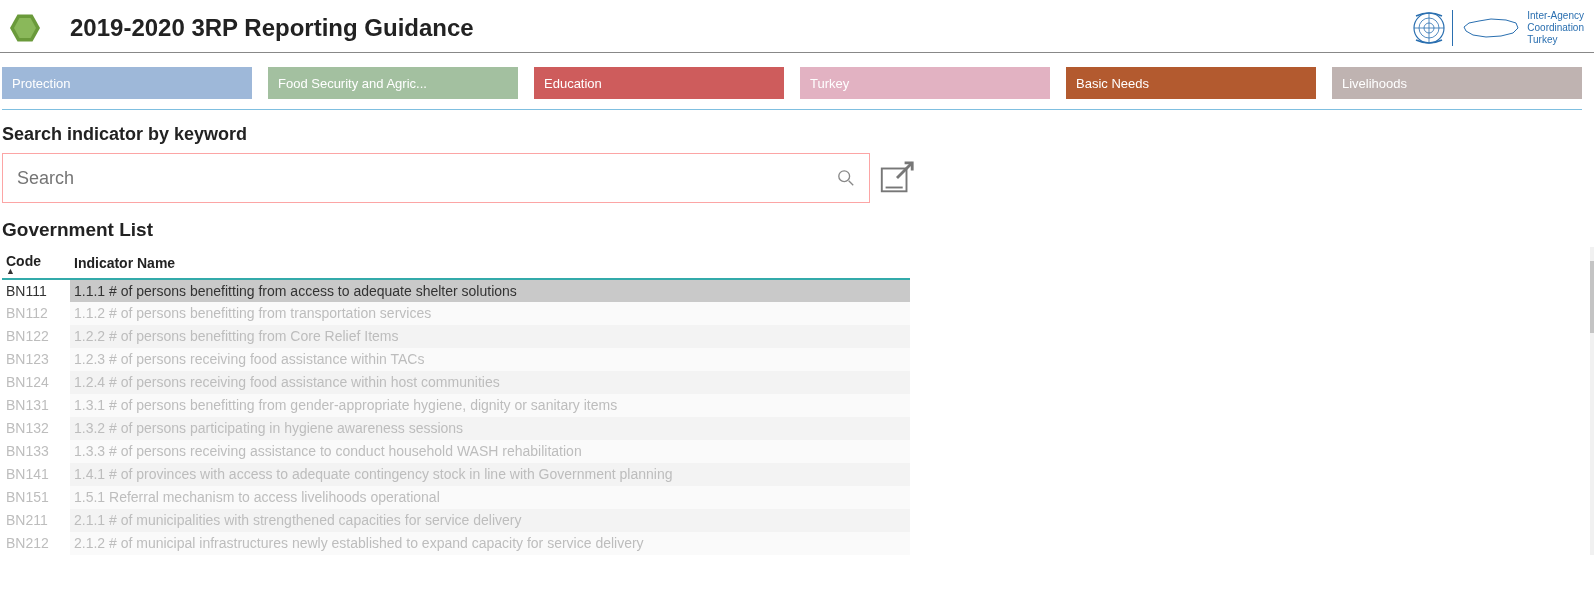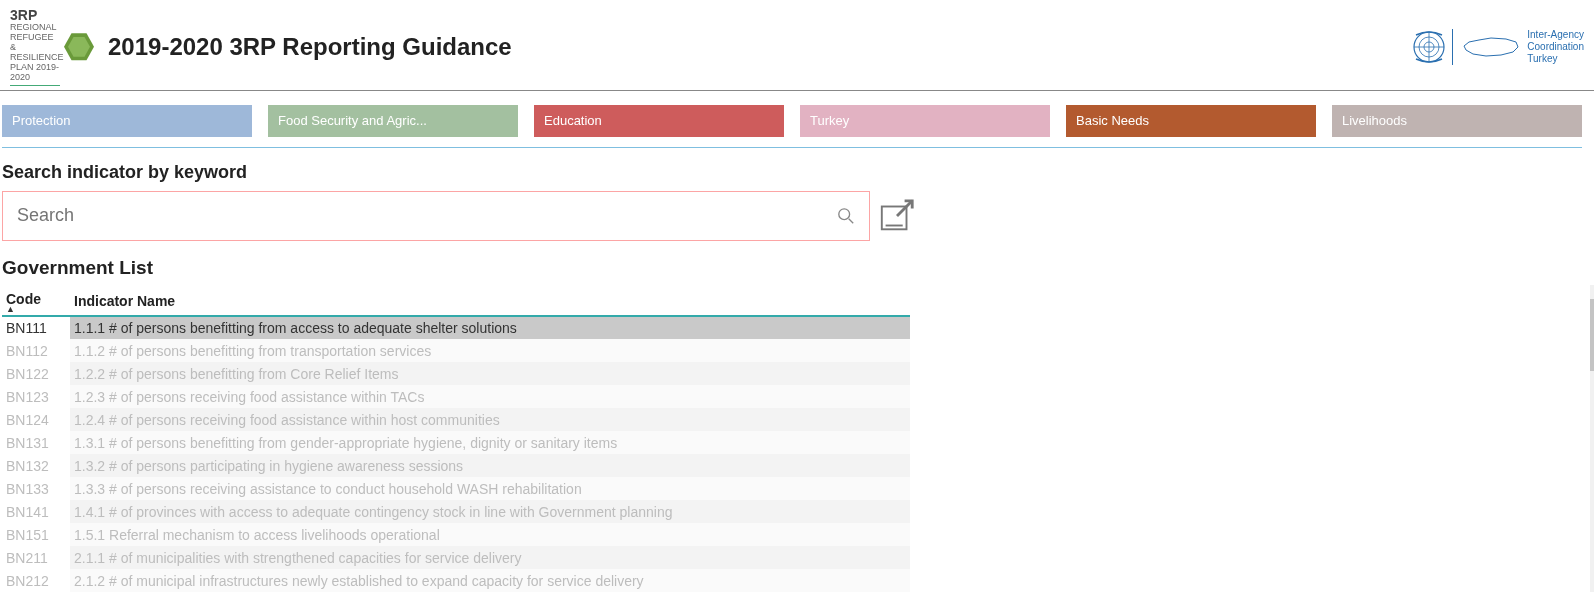--- a/index.html
+++ b/index.html
@@ -6,21 +6,21 @@
   body { font-family: "Segoe UI", Arial, sans-serif; background: #fff; color: #222; width: 1594px; }
   
   
   .header { display: flex; align-items: center; justify-content: space-between; padding: 8px 10px 4px; border-bottom: 1px solid #888; }
   .header-left { display: flex; align-items: center; gap: 12px; }
   .logo-3rp { display: flex; align-items: center; gap: 4px; }
   .logo-3rp-text { font-size: 9px; color: #666; line-height: 1.1; text-align: left; width: 50px; border-bottom: 1px solid #4a7; padding-bottom: 2px;}
   .logo-3rp-text b { font-size: 14px; color: #444; display:block;}
   .logo-hex { width: 30px; height: 30px; background: #6a9a3a; clip-path: polygon(25% 5%, 75% 5%, 100% 50%, 75% 95%, 25% 95%, 0% 50%); position: relative; }
   .logo-hex::after { content:''; position:absolute; inset:4px; background:#8ab85a; clip-path: inherit;}
-  .page-title { font-size: 24px; font-weight: 700; color: #222; margin-left: 2px;}
+  .page-title { font-size: 24px; font-weight: 700; color: #222; margin-left: 18px;}
   .header-right { display: flex; align-items: center; }
   .un-logo { width:46px; height:40px; }
   .iac-block { display:flex; align-items:center; gap:6px; border-left:1px solid #2a6fb0; padding-left:8px;}
   .turkey-shape { width:60px; height:30px; }
   .iac-text { font-size:10px; color:#2a6fb0; line-height:1.2;}
 
   .main { display: flex; padding: 0; }
   .left-col { flex: 0 0 940px; padding: 0 0 0 2px; }
   .right-col { flex: 1; padding: 0 20px 0 20px; }
 
@@ -63,24 +63,20 @@
   .vscroll { position: absolute; right: -22px; top: 0; width: 14px; height: 100%; background: #f1f1f1; }
   .vscroll-up { position:absolute; top:0; width:100%; text-align:center; font-size:10px; color:#555; user-select:none;}
   .vscroll-thumb { position: absolute; top: 14px; width: 100%; height: 72px; background: #c4c4c4; }
 </style>
 </head>
 <body>
 
 <div class="header">
   <div class="header-left">
     <div class="logo-3rp">
-      <div class="logo-3rp-text">
-        <b>3RP</b>
-        <span>REGIONAL REFUGEE &amp; RESILIENCE PLAN 2019-2020</span>
-      </div>
       <div class="logo-hex"></div>
     </div>
     <div class="page-title">2019-2020 3RP Reporting Guidance</div>
   </div>
   <div class="header-right">
     <svg class="un-logo" viewBox="0 0 46 40">
       <circle cx="23" cy="20" r="15" fill="none" stroke="#2a6fb0" stroke-width="1.2"></circle>
       <circle cx="23" cy="20" r="10" fill="none" stroke="#2a6fb0" stroke-width="0.8"></circle>
       <circle cx="23" cy="20" r="5" fill="none" stroke="#2a6fb0" stroke-width="0.8"></circle>
       <line x1="23" y1="5" x2="23" y2="35" stroke="#2a6fb0" stroke-width="0.8"></line>

